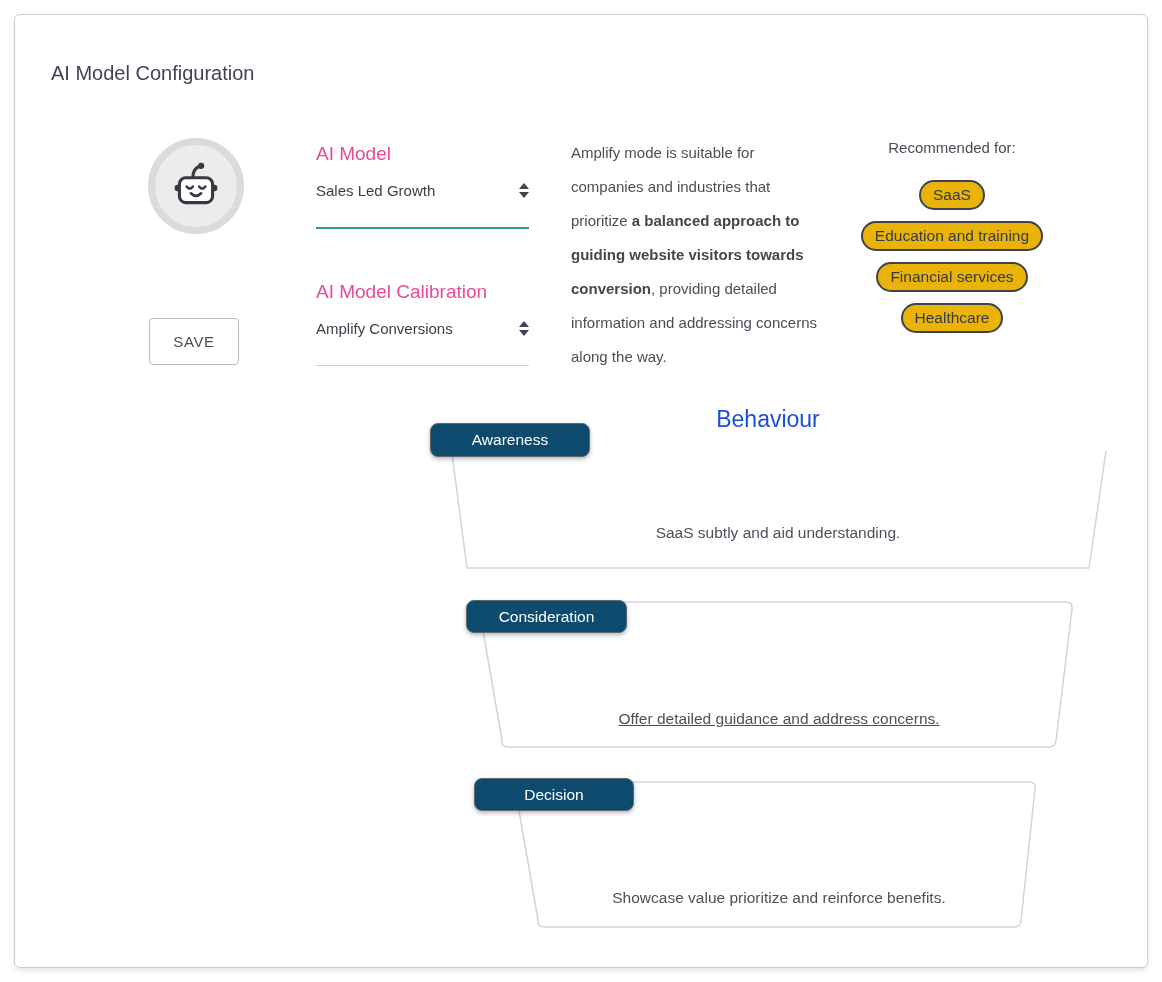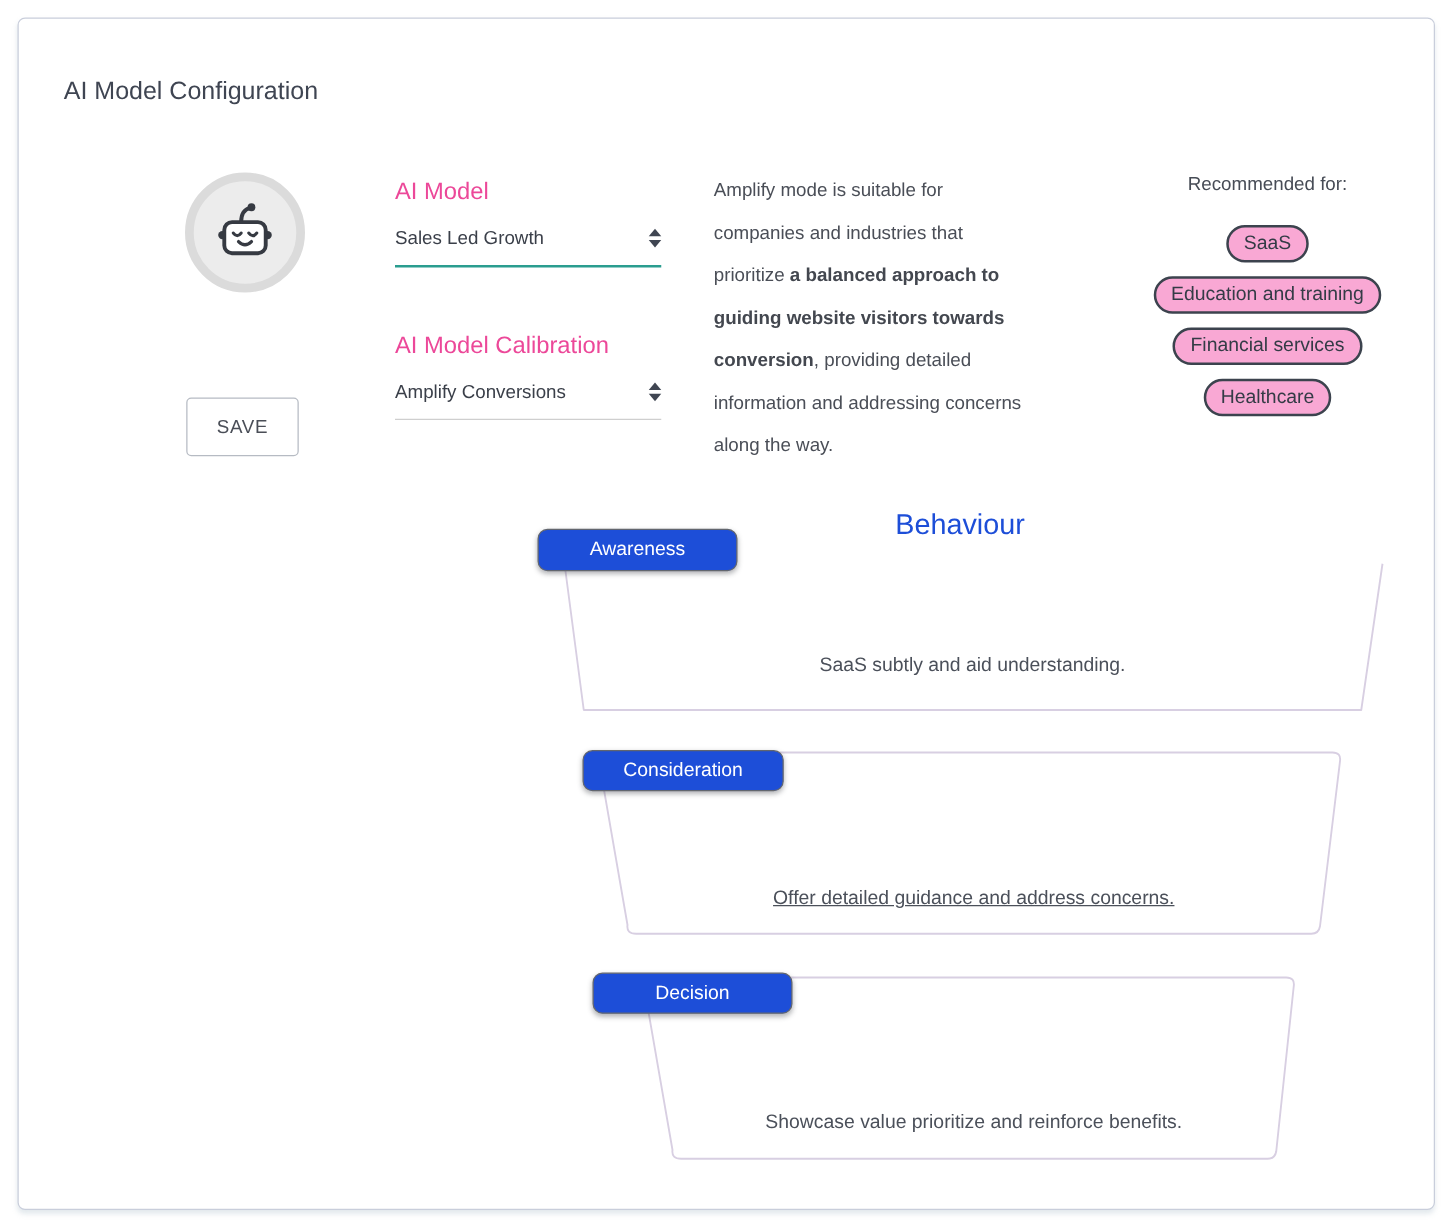--- a/index.html
+++ b/index.html
@@ -44,21 +44,21 @@
     display:flex; align-items:center; justify-content:center;
     cursor:pointer;
     font-family:"Liberation Sans","DejaVu Sans",sans-serif;
   }
 
   
   .form-col { position:absolute; left:301px; top:128px; width:213px; }
   .field-label { font-size:19px; color:#ec4899; }
   .select-row {
     display:flex; align-items:center; justify-content:space-between;
-    margin-top:17px; padding-bottom:13px;
+    margin-top:17px; padding-bottom:28px;
     font-size:15px; color:#3a3f49;
     cursor:pointer;
   }
   .select-row.teal { border-bottom:2px solid #2a9d8f; }
   .select-row.gray { border-bottom:1px solid #cfcfcf; margin-bottom:0; }
   .field-gap { height:52px; }
   .sort-icon { display:inline-flex; flex-direction:column; gap:3px; }
   .sort-icon .tri-up {
     width:0; height:0;
     border-left:5px solid transparent; border-right:5px solid transparent;
@@ -72,40 +72,40 @@
 
   
   .description {
     position:absolute; left:556px; top:121px; width:256px;
     font-size:15px; line-height:34px; color:#4a4e57;
   }
   .description b { color:#43474f; }
 
   
   .recommended {
-    position:absolute; left:886px; top:124px; width:226px;
+    position:absolute; left:824px; top:124px; width:226px;
     display:flex; flex-direction:column; align-items:center;
   }
   .recommended-label { font-size:15px; color:#474c56; margin-bottom:24px; }
   .pill {
     border:2px solid #3c434e; border-radius:16px;
     padding:4px 12px; margin-bottom:11px;
     font-size:15.5px; color:#343b46;
-    background:#f9a8d4; white-space:nowrap;
+    background:#eab308; white-space:nowrap;
   }
 
   
   .behaviour-title {
     position:absolute; left:618px; top:406px; width:300px;
     text-align:center; font-size:23px; color:#1d4ed8;
   }
   .funnel-svg { position:absolute; left:0; top:0; width:1162px; height:982px; pointer-events:none; }
   .stage-badge {
     position:absolute; height:34px;
-    background:#1d4ed8; border:1px solid #62666e;
+    background:#0c4a6e; border:1px solid #62666e;
     border-radius:8px;
     box-shadow:0 2px 4px rgba(40,44,52,0.35);
     color:#ffffff; font-size:15.5px;
     display:flex; align-items:center; justify-content:center;
   }
   .badge-awareness     { left:430px; top:423px; width:160px; }
   .badge-consideration { left:466px; top:600px; width:161px; height:33px; }
   .badge-decision      { left:474px; top:778px; width:160px; height:33px; }
   .stage-caption {
     position:absolute; text-align:center;

